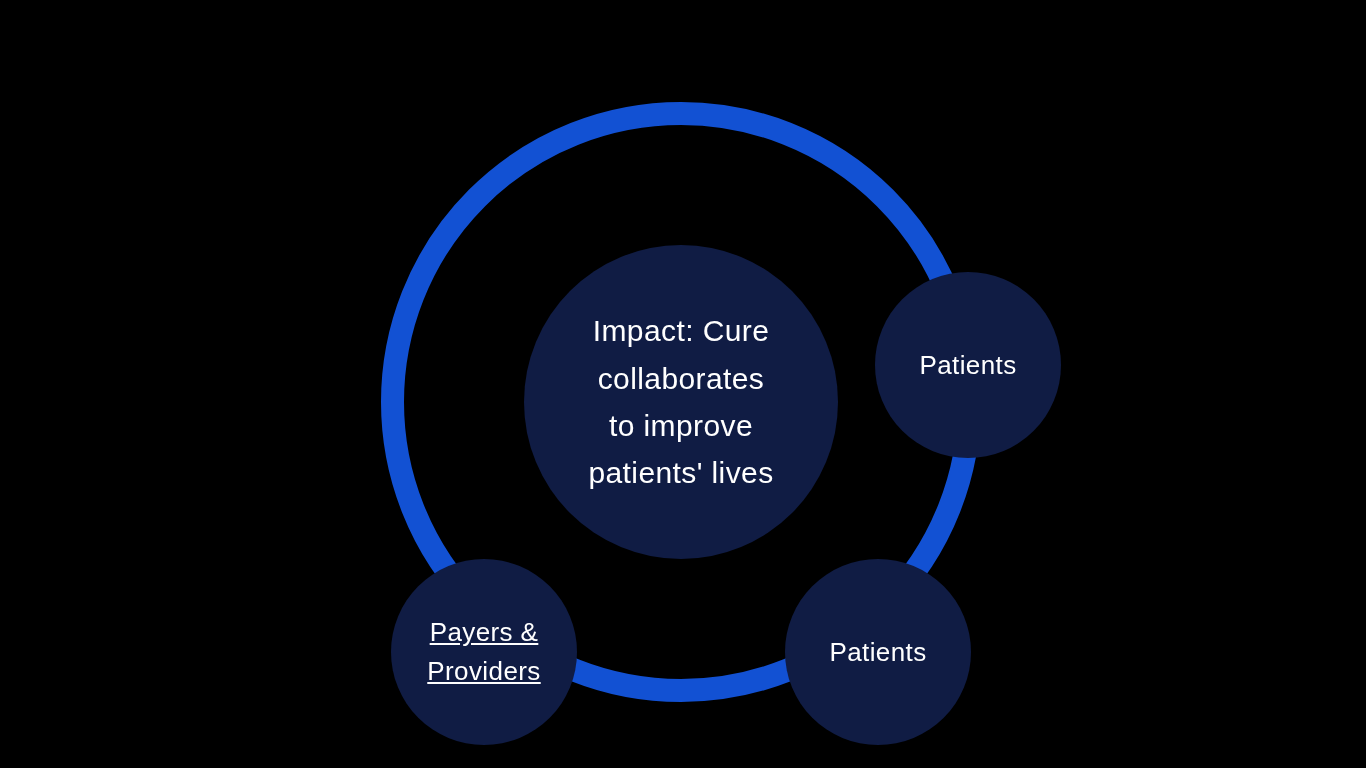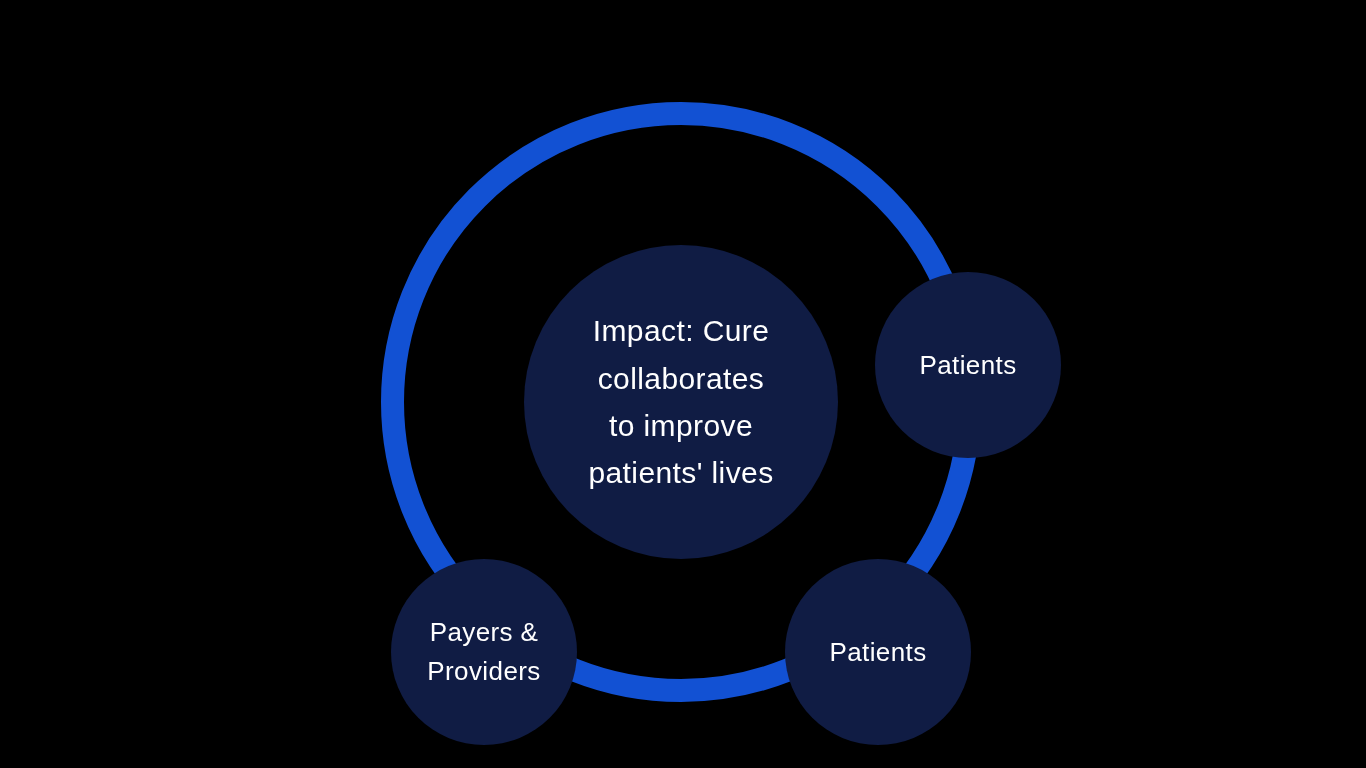--- a/index.html
+++ b/index.html
@@ -68,21 +68,21 @@
     height: 186px;
   }
   .node.satellite .node-label {
     font-size: 26px;
     line-height: 1.5;
     font-weight: 500;
   }
   .node.researchers       { left: 589px; top:  21px; }
   .node.impact-investors  { left: 302px; top: 275px; }
   .node.patients          { left: 875px; top: 272px; }
-  .node.payers-providers  { left: 391px; top: 559px; }
+  .node.payers-providers  { left: 391px; top: 559px; text-decoration: underline; }
   .node.industry          { left: 785px; top: 559px; }
 </style>
 </head>
 <body>
 
 <div class="stage">
 
   <div class="ring"></div>
 
   <div class="node center">

